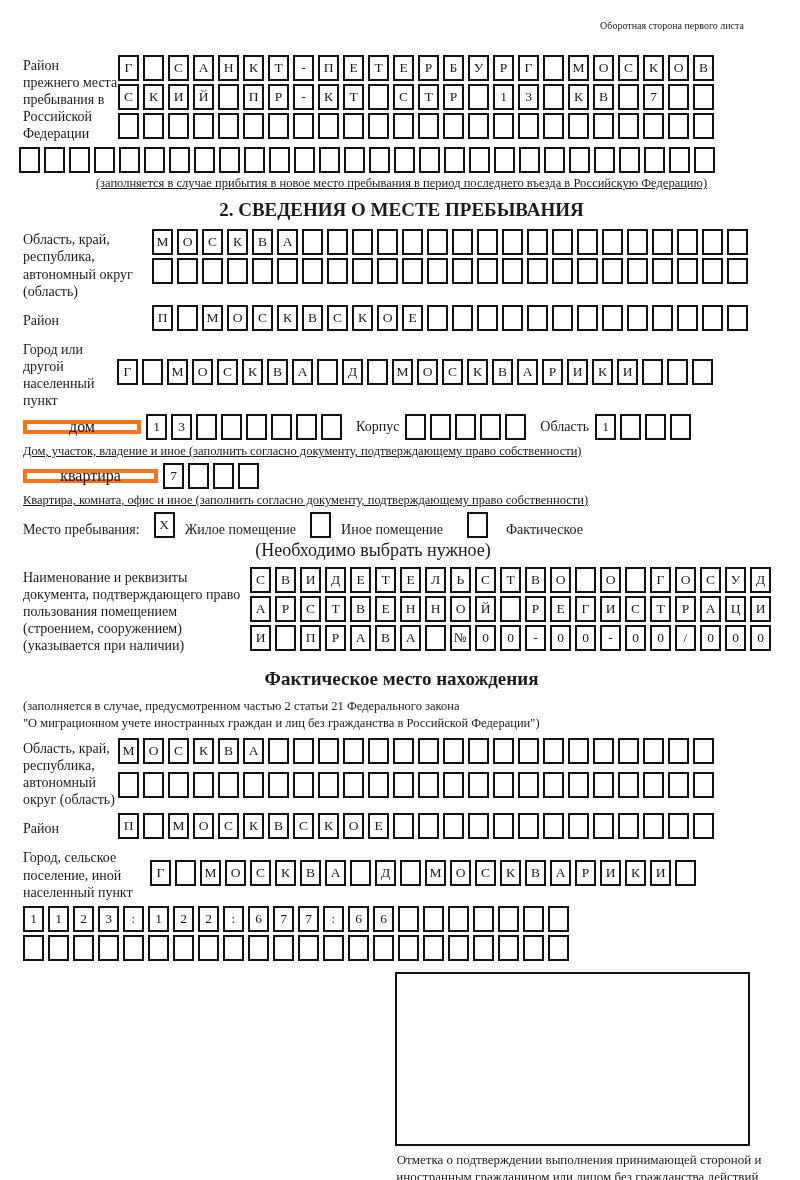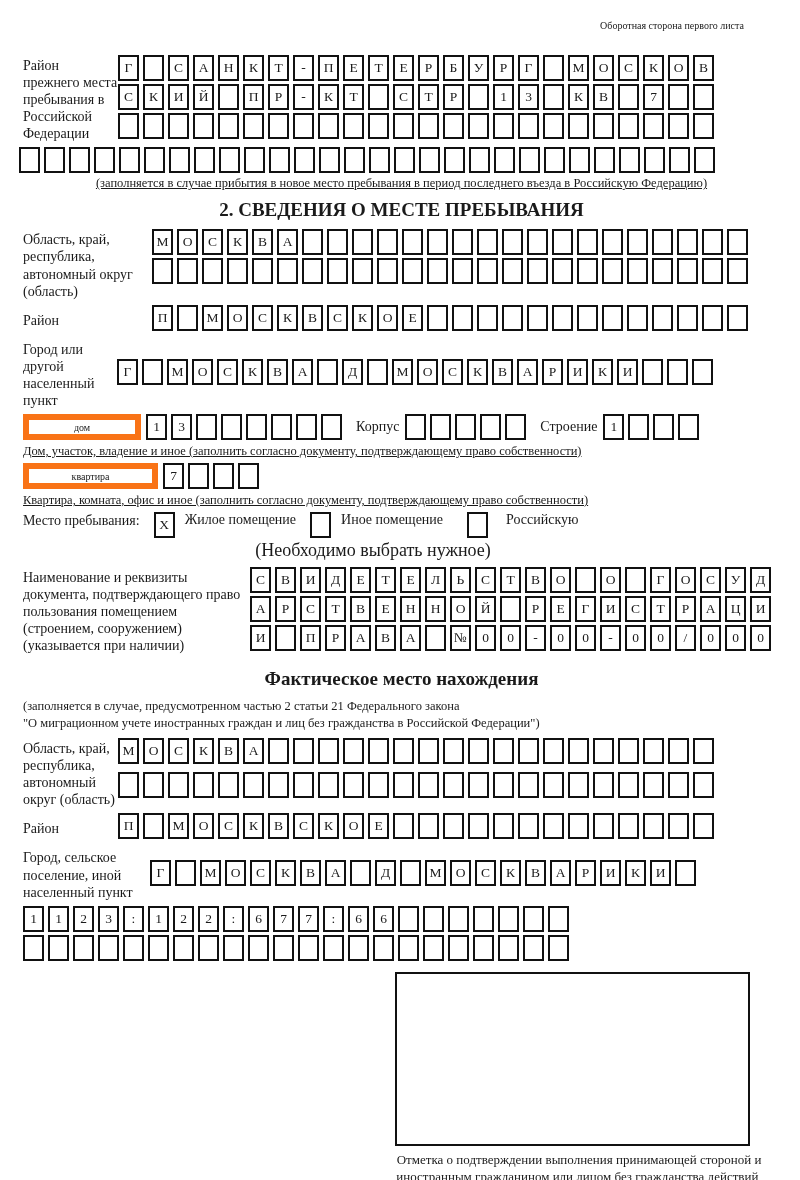--- a/index.html
+++ b/index.html
@@ -30,28 +30,28 @@
   .caption.center { text-align: center; }
   .title { font-weight: bold; font-size: 19px; text-align: center; margin: 8px 0 8px 0; }
 
   .w95  { width: 95px; }
   .w129 { width: 129px; }
   .w94  { width: 94px; }
   .w227 { width: 227px; }
   .w127 { width: 127px; }
 
   .widebox {
-    border: 6px solid #f97316; height: 26px; display: inline-flex;
-    align-items: center; justify-content: center; font-size: 10px;
+    border: 4px solid #f97316; height: 14px; display: inline-flex;
+    align-items: center; justify-content: center; font-size: 16px;
     flex: 0 0 auto; margin-right: 5px;
   }
   .inline-lbl { font-size: 14px; margin: 0 6px 0 10px; white-space: nowrap; }
   .hrow { display: flex; align-items: center; margin: 2px 0 4px 0; }
 
-  .stay-row { display: flex; align-items: flex-start; margin: 4px 0 2px 0; }
+  .stay-row { display: flex; align-items: flex-end; margin: 4px 0 2px 0; }
   .stay-row .label { padding-top: 0; }
   .chk { margin: 0 10px 0 14px; }
   .stay-txt { font-size: 14px; white-space: nowrap; }
   .stay-cap { font-size: 18px; text-align: center; width: 330px; margin-left: 185px; margin-bottom: 6px; }
 
   .fact-cap { font-size: 12.5px; line-height: 1.35; margin-bottom: 6px; }
 
   .stamp-wrap { margin-left: 372px; width: 372px; margin-top: 8px; }
   .stamp-box { width: 355px; height: 174px; border: 2px solid #111; margin-bottom: 6px; }
   .stamp-cap { font-size: 13px; text-align: center; line-height: 1.3; width: 368px; }
@@ -309,21 +309,21 @@
       <span class="cell"></span>
     </div>
   <span class="inline-lbl">Корпус</span>
   <div class="cellrow" style="margin-bottom:0;">
       <span class="cell"></span>
       <span class="cell"></span>
       <span class="cell"></span>
       <span class="cell"></span>
       <span class="cell"></span>
     </div>
-  <span class="inline-lbl">Строение</span>
+  <span class="inline-lbl">Область</span>
   <div class="cellrow" style="margin-bottom:0;">
       <span class="cell">1</span>
       <span class="cell"></span>
       <span class="cell"></span>
       <span class="cell"></span>
     </div>
 </div>
 <div class="caption">Дом, участок, владение и иное (заполнить согласно документу, подтверждающему право собственности)</div>
 
 <div class="hrow">
@@ -337,21 +337,21 @@
 </div>
 <div class="caption">Квартира, комната, офис и иное (заполнить согласно документу, подтверждающему право собственности)</div>
 
 <div class="stay-row">
   <div class="label">Место пребывания:</div>
   <span class="cell chk">X</span>
   <span class="stay-txt">Жилое помещение</span>
   <span class="cell chk"></span>
   <span class="stay-txt">Иное помещение</span>
   <span class="cell chk" style="margin-left:24px;margin-right:18px;"></span>
-  <span class="stay-txt">Российскую</span>
+  <span class="stay-txt">Фактическое</span>
 </div>
 <div class="stay-cap">(Необходимо выбрать нужное)</div>
 
 <div class="field">
   <div class="label w227">Наименование и реквизиты документа, подтверждающего право пользования помещением (строением, сооружением) (указывается при наличии)</div>
   <div class="rows">
     <div class="cellrow">
         <span class="cell">С</span>
         <span class="cell">В</span>
         <span class="cell">И</span>

